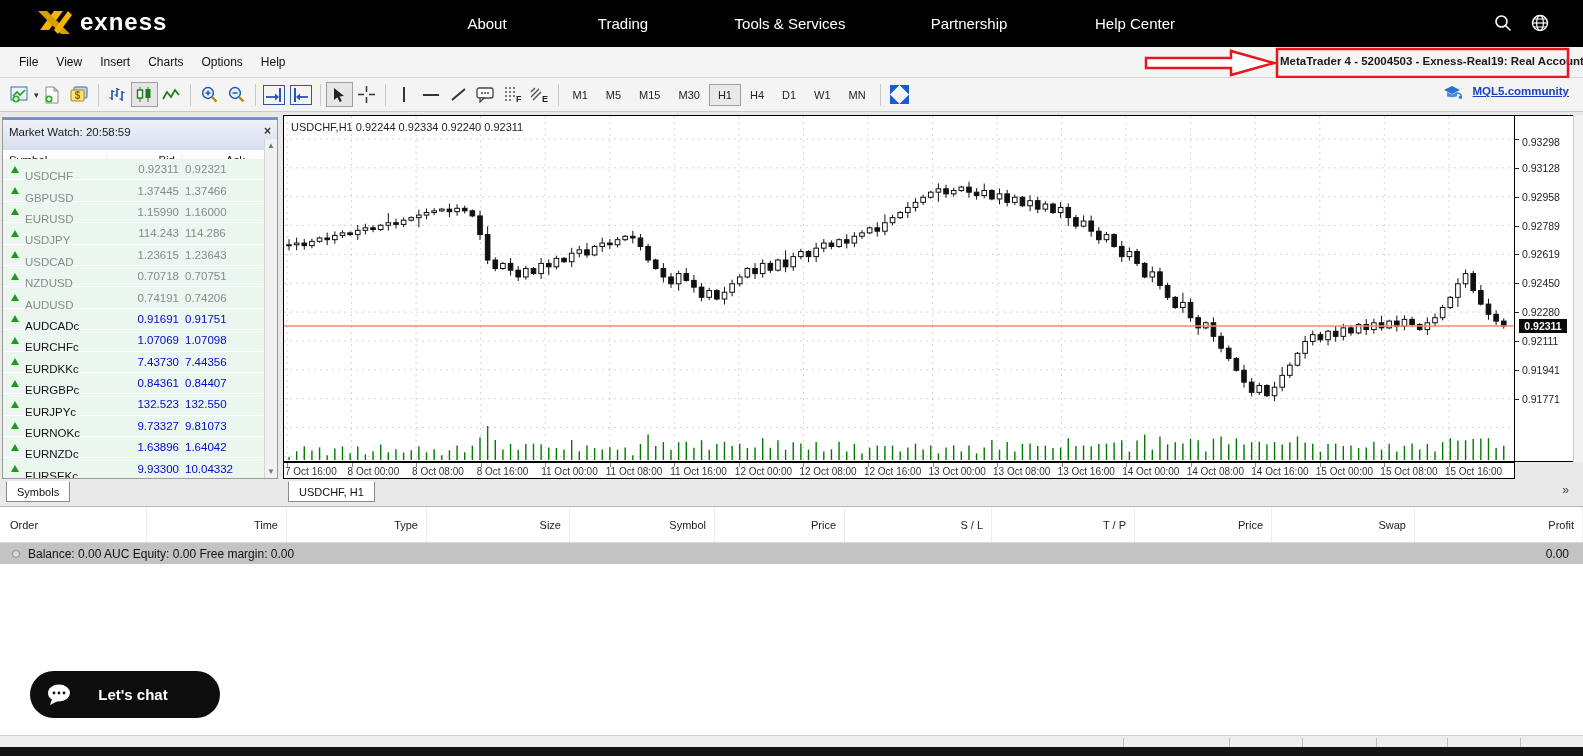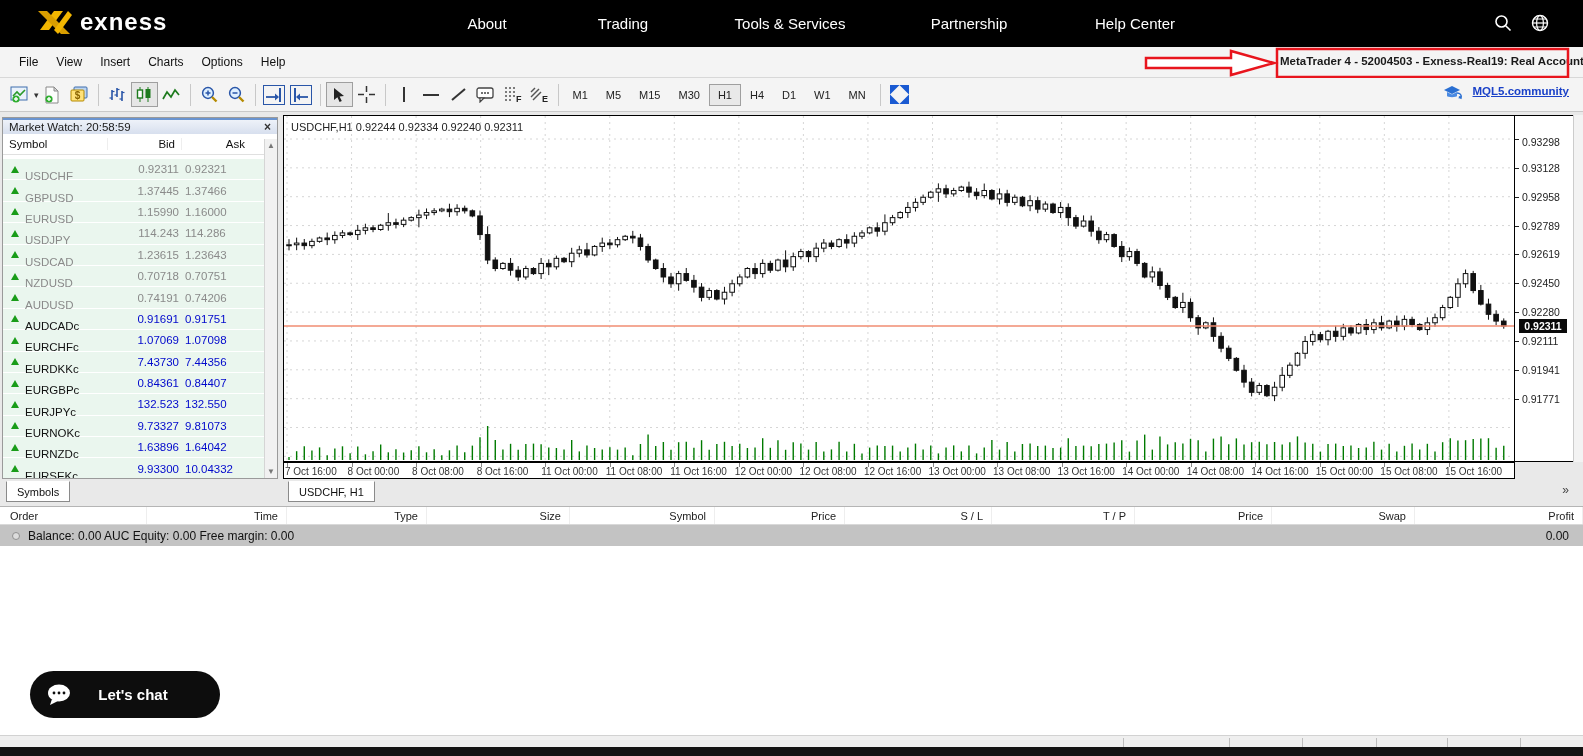--- a/index.html
+++ b/index.html
@@ -29,21 +29,21 @@
   .tf.active { border:1px solid #9f9f9f; background:#e9e9e9; }
   .caret { font-size:9px; color:#333; margin-left:1px; cursor:pointer; }
   .mql5 { position:absolute; right:14px; top:85px; display:flex; align-items:flex-start; gap:10px; }
   .mql5 a { font-size:11.5px; color:#1a41c8; text-decoration:underline; font-weight:600; }
 
   
   .workspace { position:absolute; left:0; top:112px; width:1583px; height:644px; background:#e9e9e9; }
 
   
   .mw { position:absolute; left:2px; top:5px; width:276px; height:362px; background:#fff; border:1px solid #9a9a9a; }
-  .mw-title { height:16px; background:linear-gradient(#eef2f9,#d7dfee); border-top:2px solid #6a94d0; display:flex; align-items:center; font-size:11.5px; color:#1a1a1a; padding:0 6px; }
+  .mw-title { height:32px; background:linear-gradient(#eef2f9,#d7dfee); border-top:2px solid #6a94d0; display:flex; align-items:flex-end; font-size:11.5px; color:#1a1a1a; padding:12px 6px; }
   .mw-title .x { margin-left:auto; font-size:12px; font-weight:bold; color:#333; cursor:pointer; }
   .mw-head { height:21px; display:flex; align-items:center; font-size:11.5px; color:#111; border-bottom:1px solid #e0e0e0; }
   .mw-head span { padding:0 6px; }
   .c-sym { width:104px; }
   .c-bid { width:74px; text-align:right; border-left:1px solid #eee; }
   .c-ask { width:70px; text-align:right; border-left:1px solid #eee; }
   .mw-rows { position:absolute; left:0; top:41px; bottom:0; right:13px; overflow:hidden; }
   .mw-row { height:21.4px; display:flex; align-items:center; background:#eaf6ee; border-bottom:1px solid #fff; font-size:11.5px; cursor:pointer; }
   .mw-row .arr { width:0; height:0; border-left:4px solid transparent; border-right:4px solid transparent; border-bottom:7px solid #199c19; margin:0 6px 0 8px; }
   .mw-row .sym { width:86px;margin-top:14px; }
@@ -66,21 +66,21 @@
   .tlabel { position:absolute; top:3px; font-size:10px; color:#333; white-space:nowrap; }
   .ttick { position:absolute; top:0; width:1px; height:4px; background:#888; }
 
   
   .tabstrip { position:absolute; left:0; top:368px; width:1583px; height:23px; }
   .btab { position:absolute; top:1px; height:21px; background:#fff; border:1px solid #8a8a8a; border-top:1px solid #fff; font-size:11px; color:#111; display:flex; align-items:center; padding:0 10px; cursor:pointer; }
   .chevs { position:absolute; right:14px; top:3px; font-size:12px; color:#444; cursor:pointer; }
 
   
   .terminal { position:absolute; left:0; top:394px; width:1583px; height:341px; background:#fff; border-top:1px solid #b5b5b5; }
-  .term-head { display:flex; height:18px; border-bottom:1px solid #d9d9d9; align-items:center; font-size:11px; color:#222; }
+  .term-head { display:flex; height:36px; border-bottom:1px solid #d9d9d9; align-items:center; font-size:11px; color:#222; }
   .term-head div { border-right:1px solid #eee; height:100%; display:flex; align-items:center; justify-content:flex-end; padding:0 8px; }
   .term-head div:first-child { justify-content:flex-start; padding-left:10px; }
   .balrow { height:21px; background:#c3c3c3; display:flex; align-items:center; font-size:12px; font-weight:normal; color:#111; }
   .balrow .dot { width:8px; height:8px; border-radius:50%; background:#dcdcdc; border:1px solid #909090; margin:0 8px 0 12px; }
   .balrow .pf { margin-left:auto; padding-right:14px; }
 
   .statusbar { position:absolute; left:0; top:623px; width:1583px; height:12px; background:#efefef; border-top:1px solid #d2d2d2; }
   .st-sep { position:absolute; top:2px; width:1px; height:9px; background:#bdbdbd; }
   .blackbar { position:absolute; left:0; top:635px; width:1583px; height:9px; background:#141414; }
 

